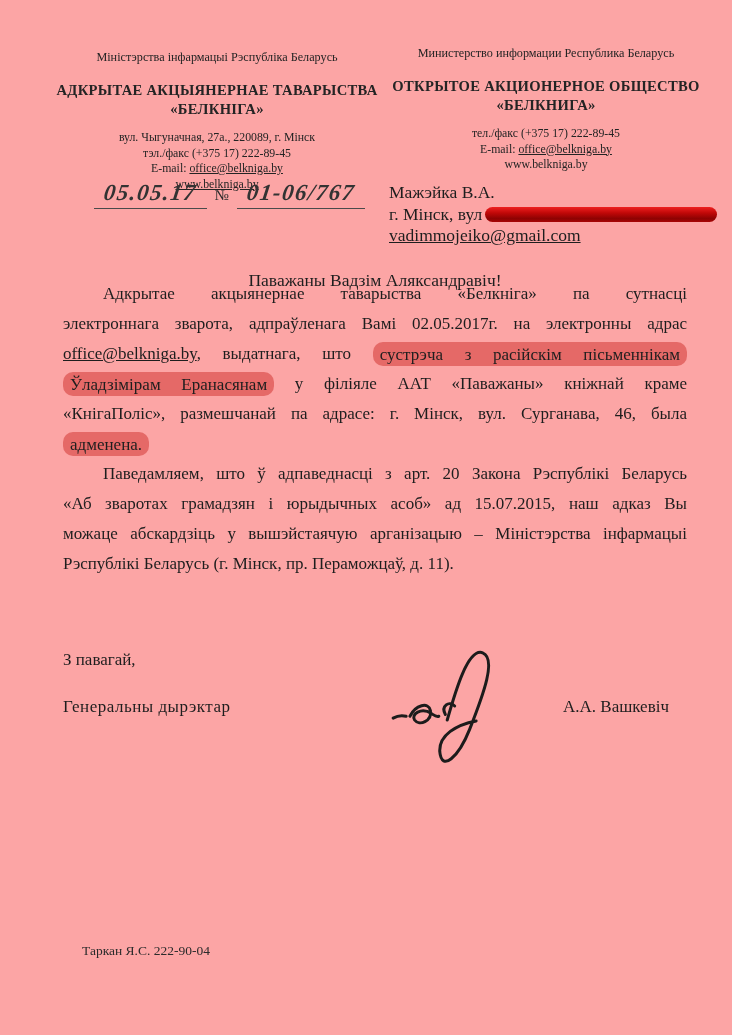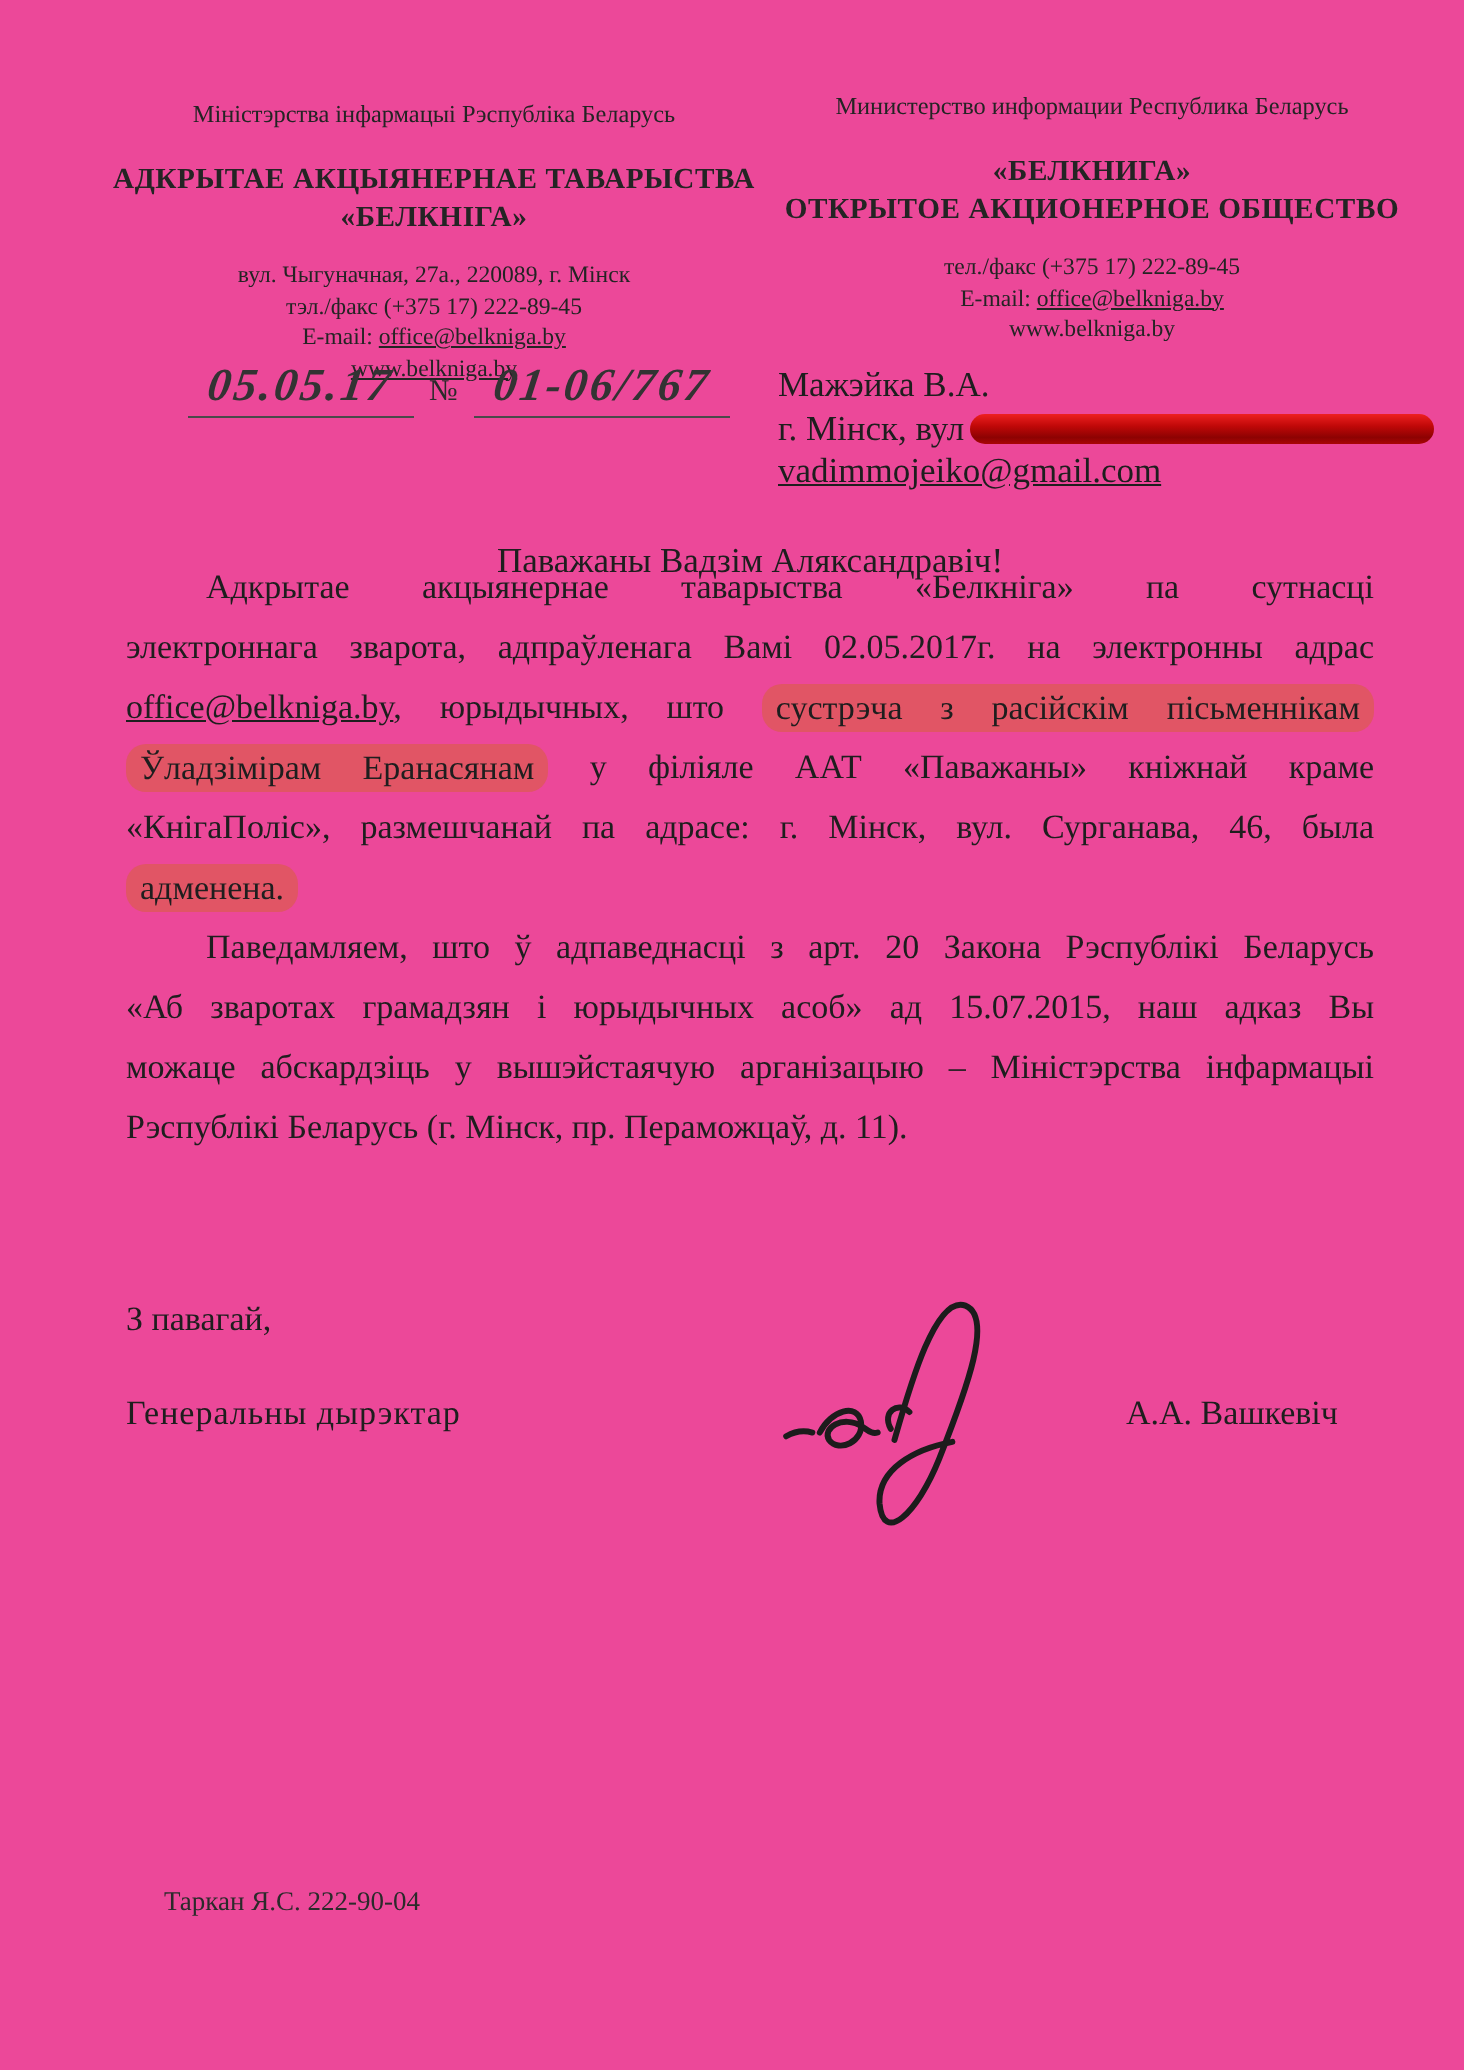--- a/index.html
+++ b/index.html
@@ -1,19 +1,19 @@
 <!DOCTYPE html>
 <html><head>
 <meta charset="utf-8">
 <style>
   html,body{margin:0;padding:0;background:#ffffff;}
   .page{
     position:relative;
     width:732px;height:1035px;
-    background:#ec4899;
+    background:#fca5a5;
     font-family:"Liberation Serif", serif;
     color:#1e1e1e;
     overflow:hidden;
   }
   
   .lh{position:absolute;text-align:center;color:#242424;}
   .lh-left{left:56px;top:50px;width:322px;}
   .lh-right{left:388px;top:46px;width:316px;}
   .lh .ministry{font-size:12.2px;line-height:14px;}
   .lh .org{font-weight:bold;font-size:14.6px;line-height:19px;margin-top:17px;letter-spacing:.3px;}
@@ -74,22 +74,22 @@
       <div>вул. Чыгуначная, 27а., 220089, г. Мінск</div>
       <div>тэл./факс (+375 17) 222-89-45</div>
       <div><span>E-mail: </span><span class="u">office@belkniga.by</span></div>
       <div class="u">www.belkniga.by</div>
     </div>
   </div>
 
   <div class="lh lh-right">
     <div class="ministry">Министерство информации Республика Беларусь</div>
     <div class="org">
+      <div>ОТКРЫТОЕ АКЦИОНЕРНОЕ ОБЩЕСТВО</div>
       <div>«БЕЛКНИГА»</div>
-      <div>ОТКРЫТОЕ АКЦИОНЕРНОЕ ОБЩЕСТВО</div>
     </div>
     <div class="addr">
       <div>тел./факс (+375 17) 222-89-45</div>
       <div><span>E-mail: </span><span class="u">office@belkniga.by</span></div>
       <div>www.belkniga.by</div>
     </div>
   </div>
 
   <div class="refline">
     <span class="ref-field"><span class="hand">05.05.17</span></span>
@@ -101,21 +101,21 @@
     <div>Мажэйка В.А.</div>
     <div><span>г. Мінск, вул</span><span class="redact"></span></div>
     <div class="u">vadimmojeiko@gmail.com</div>
   </div>
 
   <div class="salutation">Паважаны Вадзім Аляксандравіч!</div>
 
   <div class="body">
     <div class="jl ind">Адкрытае акцыянернае таварыства «Белкніга» па сутнасці</div>
     <div class="jl">электроннага зварота, адпраўленага Вамі 02.05.2017г. на электронны адрас</div>
-    <div class="jl"><span class="u">office@belkniga.by</span><span>, юрыдычных, што </span><span class="hl">сустрэча з расійскім пісьменнікам</span></div>
+    <div class="jl"><span class="u">office@belkniga.by</span><span>, выдатнага, што </span><span class="hl">сустрэча з расійскім пісьменнікам</span></div>
     <div class="jl"><span class="hl">Ўладзімірам Еранасянам</span><span> у філіяле ААТ «Паважаны» кніжнай краме</span></div>
     <div class="jl">«КнігаПоліс», размешчанай па адрасе: г. Мінск, вул. Сурганава, 46, была</div>
     <div class="ll"><span class="hl">адменена.</span></div>
     <div class="jl ind">Паведамляем, што ў адпаведнасці з арт. 20 Закона Рэспублікі Беларусь</div>
     <div class="jl">«Аб зваротах грамадзян і юрыдычных асоб» ад 15.07.2015, наш адказ Вы</div>
     <div class="jl">можаце абскардзіць у вышэйстаячую арганізацыю – Міністэрства інфармацыі</div>
     <div class="ll">Рэспублікі Беларусь (г. Мінск, пр. Пераможцаў, д. 11).</div>
   </div>
 
   <div class="regards">З павагай,</div>

